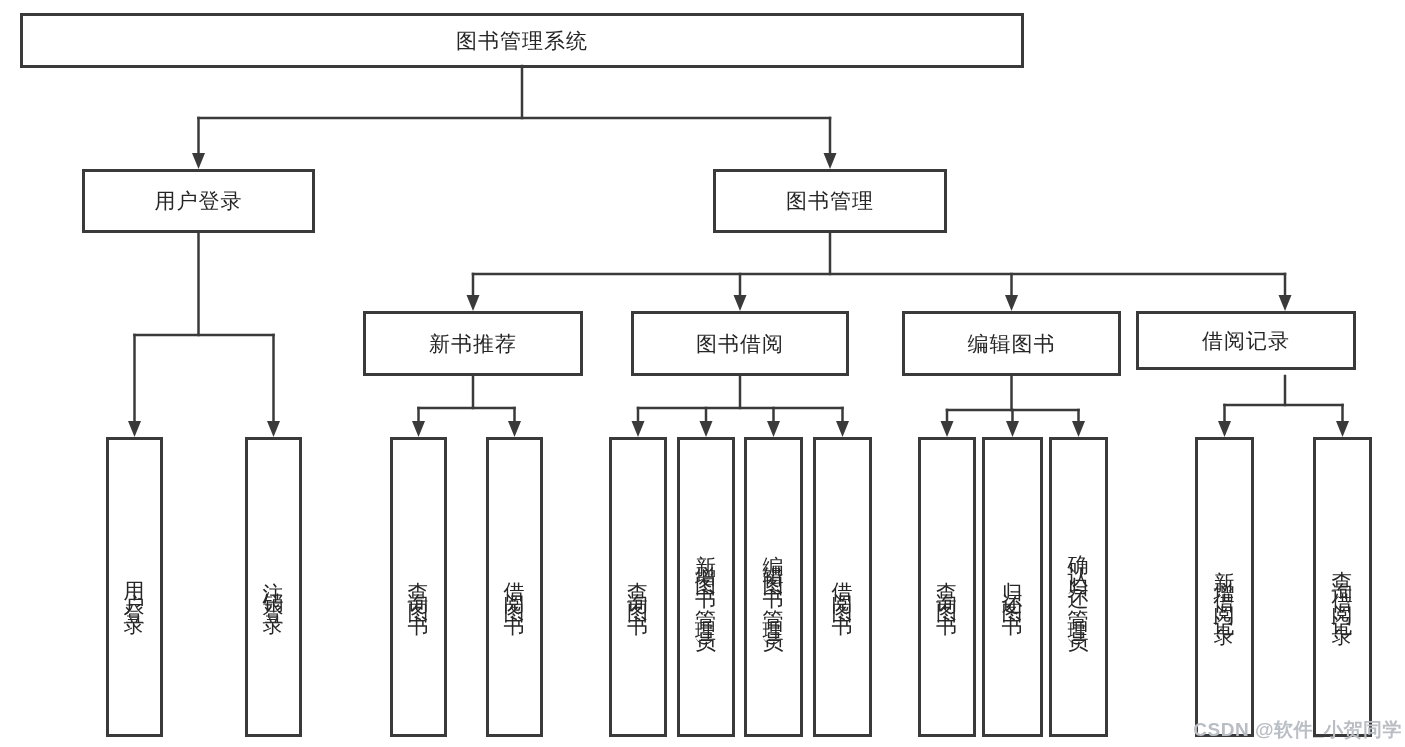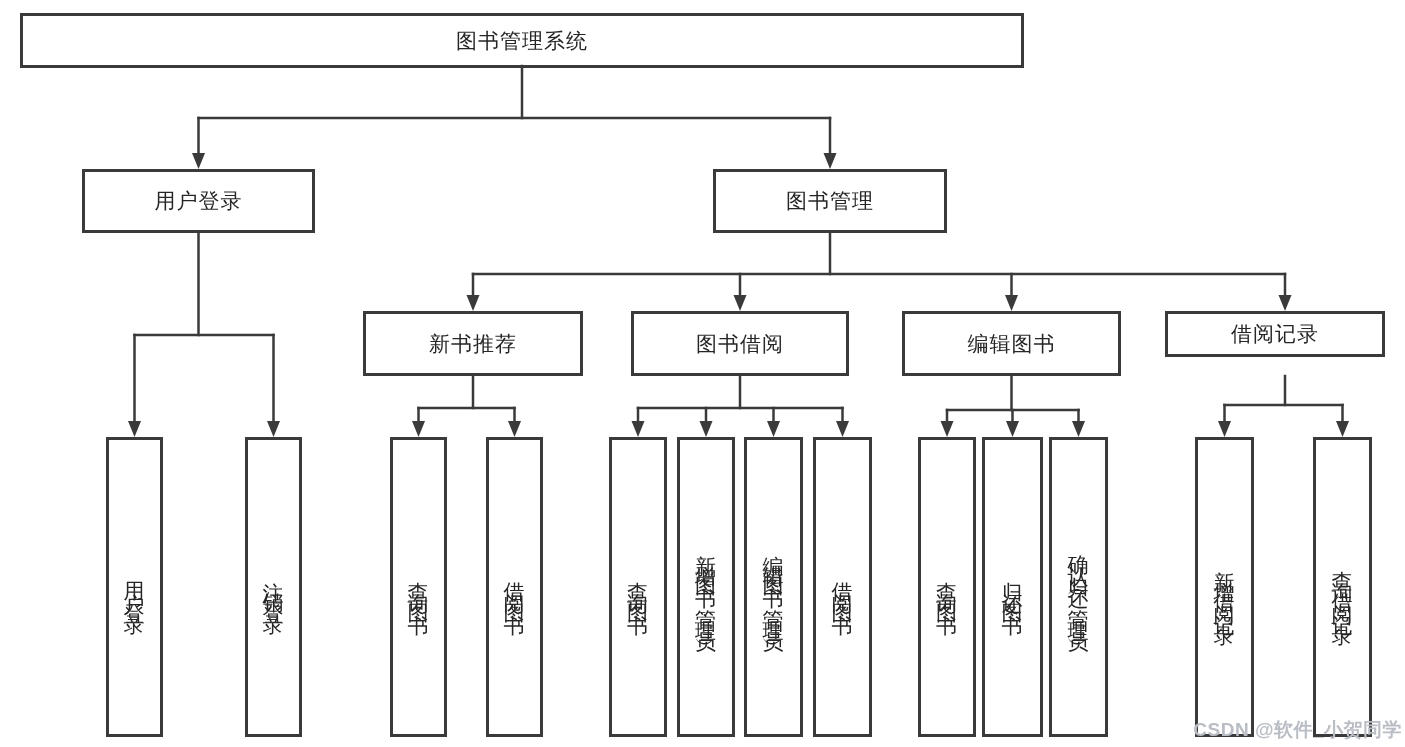--- a/index.html
+++ b/index.html
@@ -74,21 +74,21 @@
   </div>
 
   <div class="box" style="left:363px; top:311px; width:220px; height:65px;">
     <span class="label">新书推荐</span>
   </div>
 
   <div class="box" style="left:902px; top:311px; width:219px; height:65px;">
     <span class="label">编辑图书</span>
   </div>
 
-  <div class="box" style="left:1165px; top:311px; width:220px; height:46px;">
+  <div class="box" style="left:1136px; top:311px; width:220px; height:59px;">
     <span class="label">借阅记录</span>
   </div>
 
   <div class="box vbox" style="left:106px; top:437px; width:57px; height:300px;">
     <span class="label">用户登录</span>
   </div>
   <div class="box vbox" style="left:245px; top:437px; width:57px; height:300px;">
     <span class="label">注销登录</span>
   </div>
 

